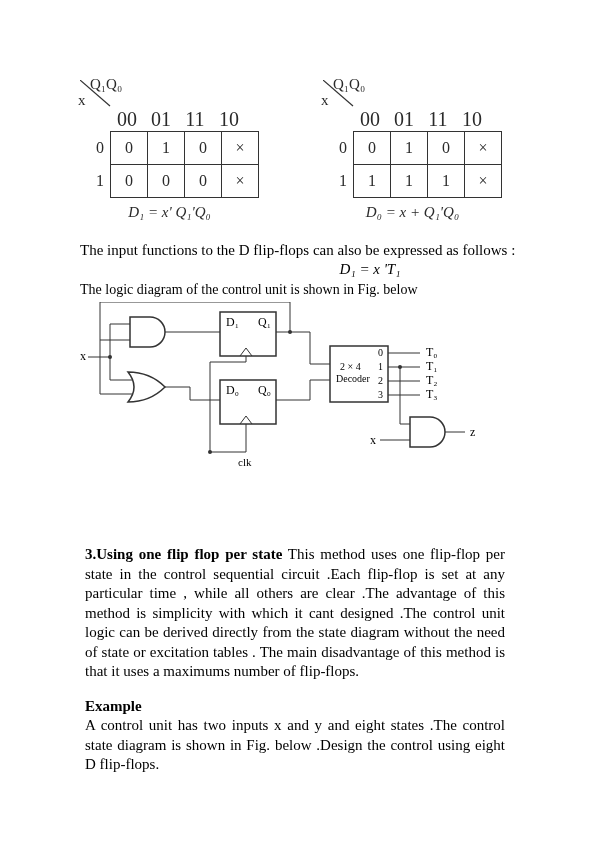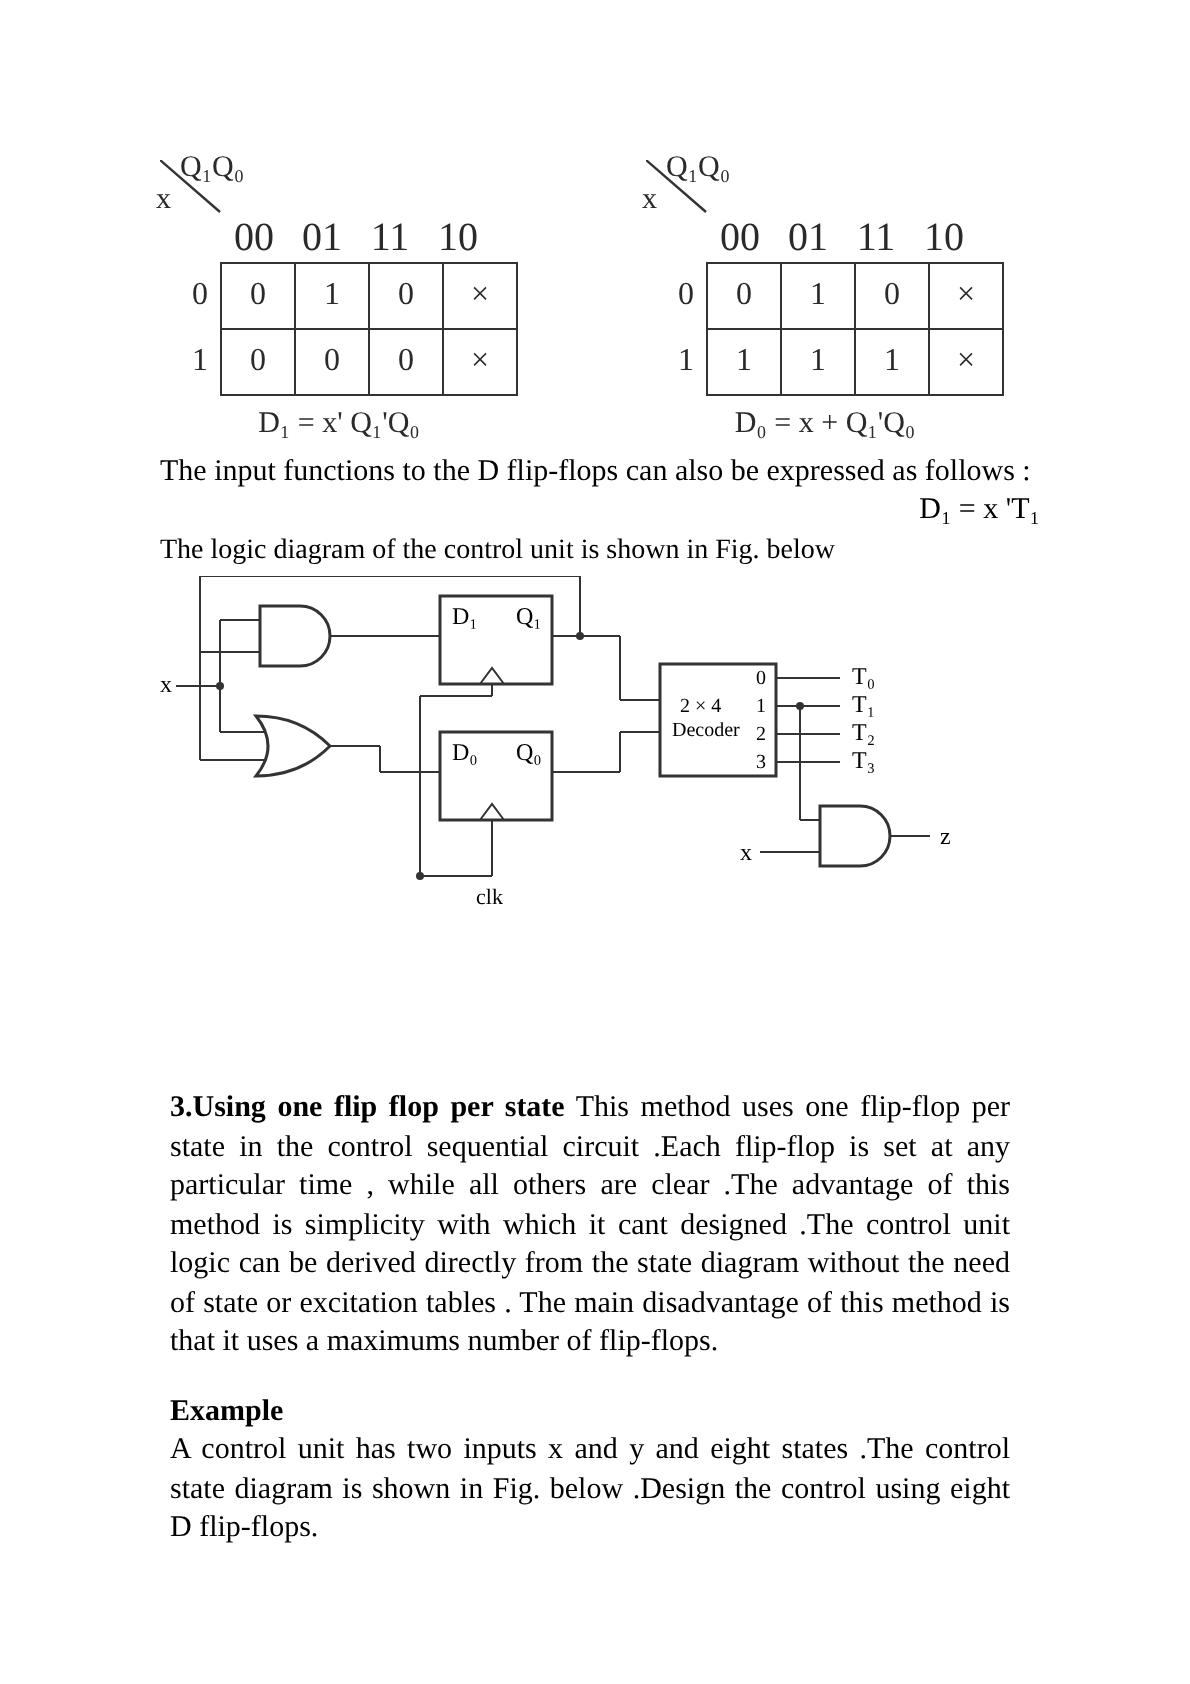--- a/index.html
+++ b/index.html
@@ -78,29 +78,31 @@
     border: 1.5px solid #333;
     width: 34px;
     height: 30px;
     text-align: center;
     font-size: 16px;
   }
   .kmap .eqn {
     text-align: center;
     margin-top: 6px;
     font-size: 15px;
+    font-style: italic;
   }
   .prose {
-    margin-top: 6px;
+    margin-top: 20px;
     font-size: 15px;
     line-height: 1.25;
   }
   .eq-block {
-    text-align: right;
+    text-align: center;
     padding-left: 140px;
+    font-style: italic;
   }
   .diag-caption {
     font-size: 14px;
     margin-top: 2px;
   }
   .logic-svg {
     margin-top: 4px;
     width: 400px;
     height: 170px;
   }

